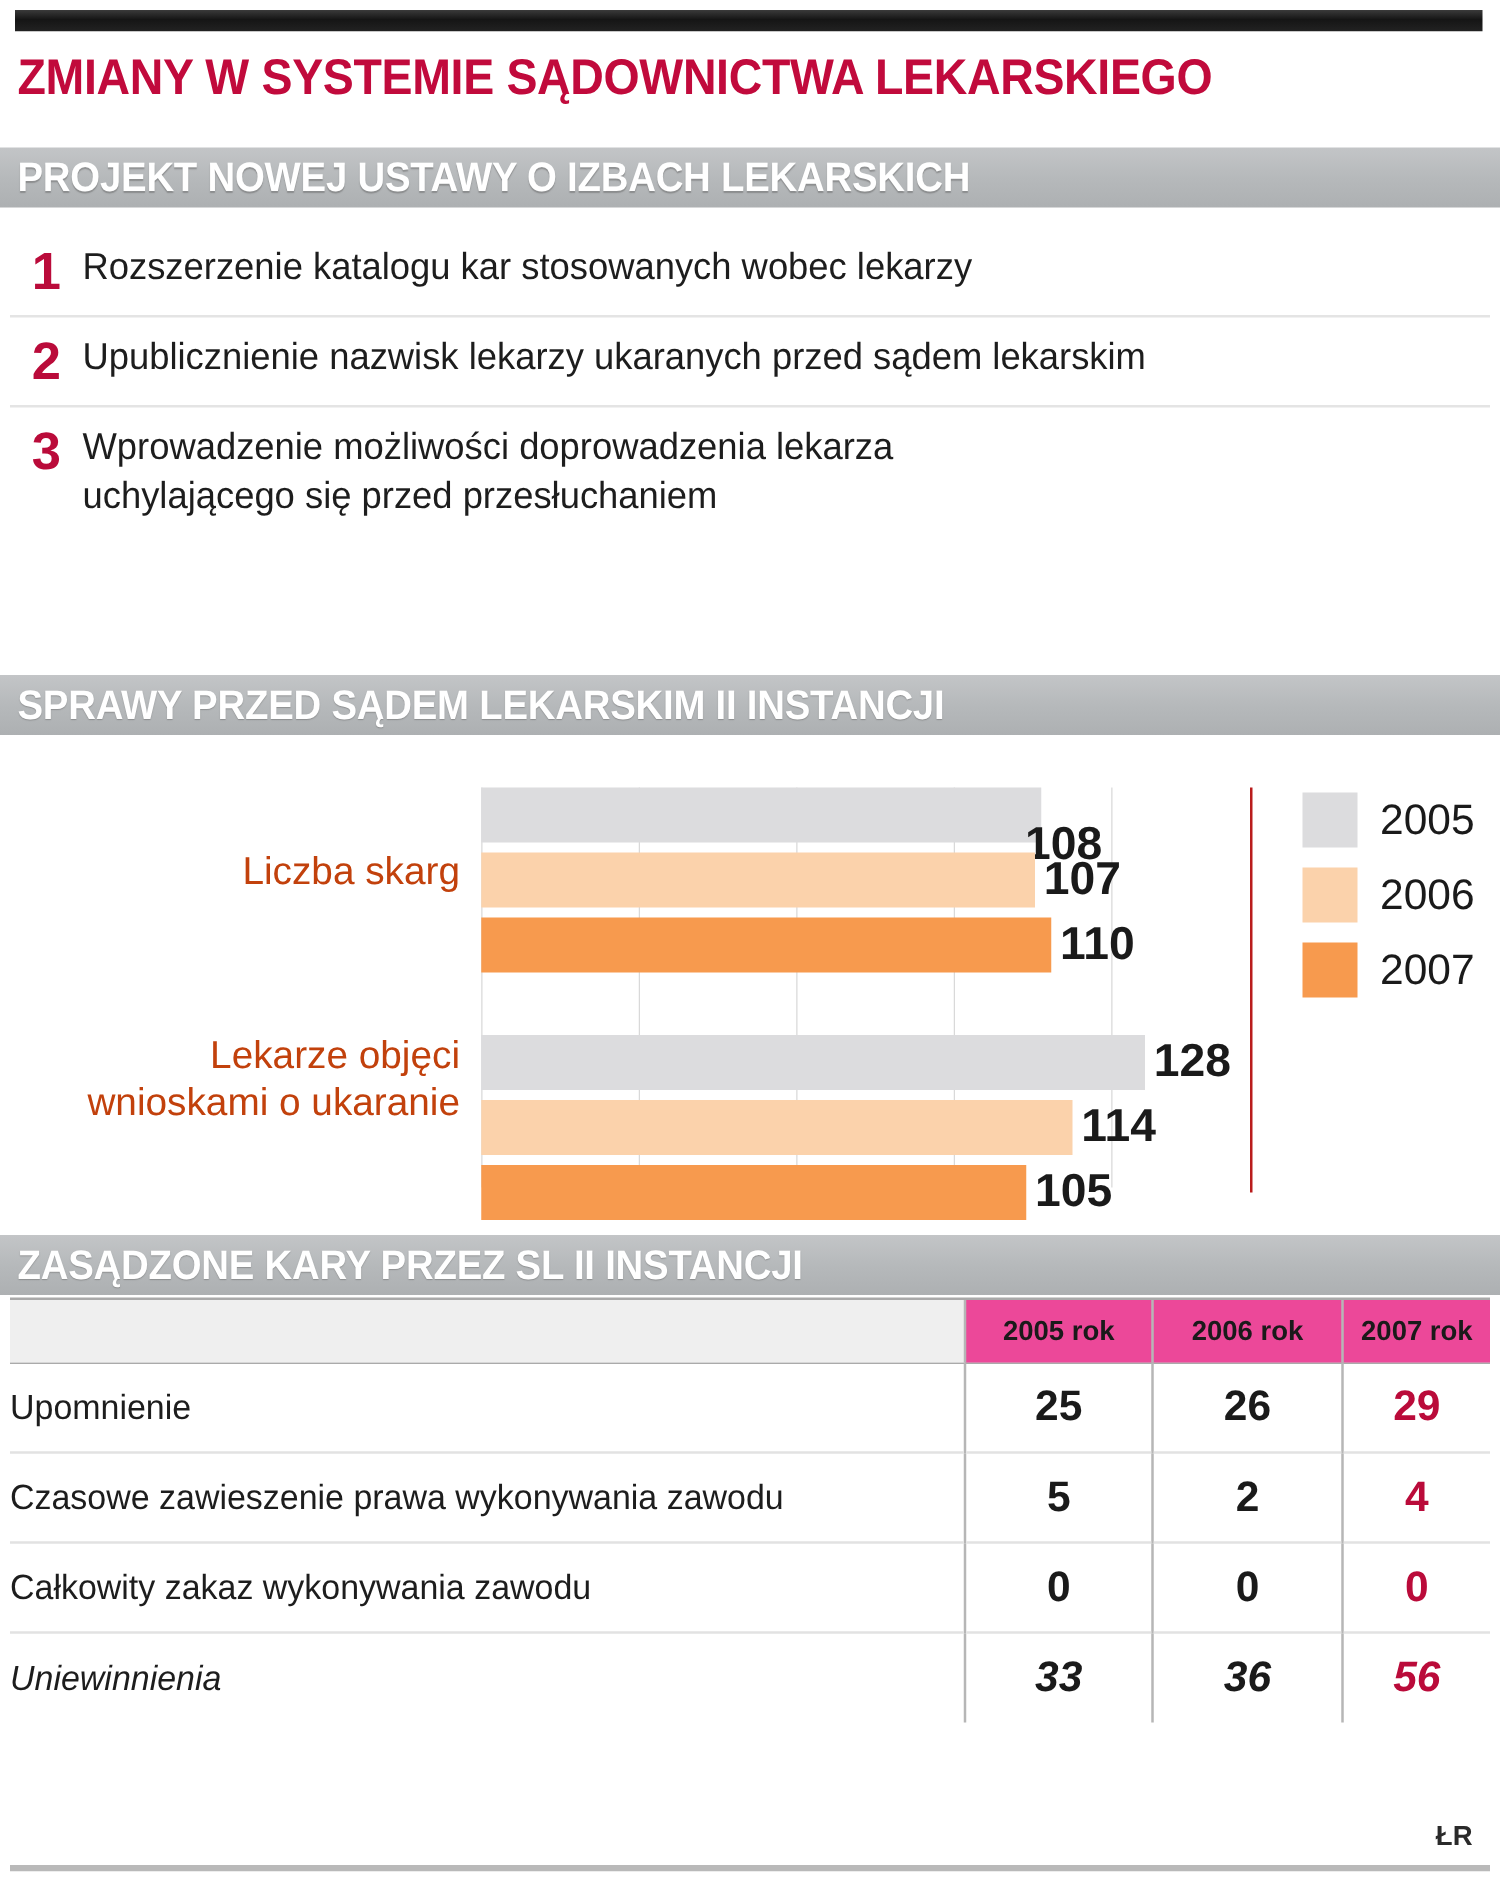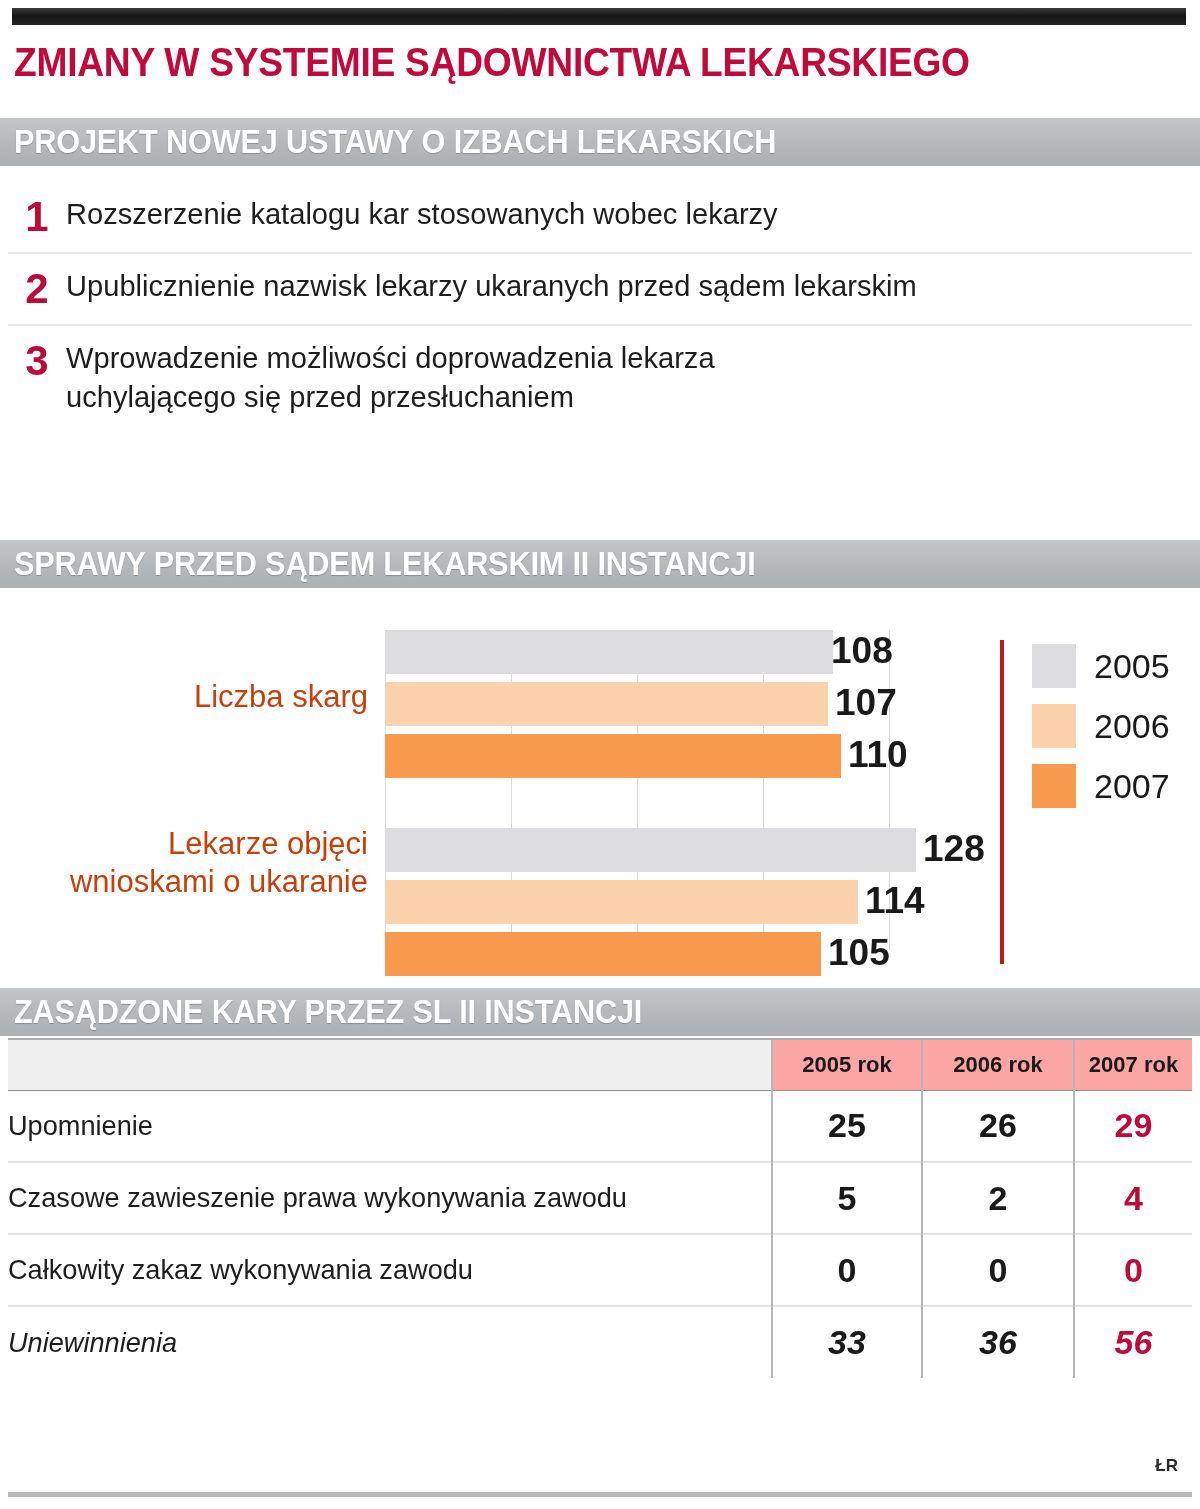--- a/index.html
+++ b/index.html
@@ -155,25 +155,25 @@
   .cat-wrap {
     position: absolute;
     left: 0;
     width: 368px;
   }
 
   
   .legend {
     position: absolute;
     left: 1000px;
-    top: 40px;
+    top: 30px;
     width: 200px;
     height: 324px;
-    border-left: 4px solid #b91c1c;
-    padding-left: 28px;
+    border-left: 2px solid #b91c1c;
+    padding-left: 40px;
     box-sizing: border-box;
   }
   .legend-item {
     display: flex;
     align-items: center;
     height: 52px;
     margin-bottom: 8px;
   }
   .legend-swatch {
     width: 44px;
@@ -210,21 +210,21 @@
   }
   thead th.th-blank {
     background: #efefef;
   }
   thead th.th-year {
     font-size: 22px;
     font-weight: bold;
     color: #1a1a1a;
     text-align: center;
     border-left: 2px solid #b6b6b6;
-    background: #fca5a5;
+    background: #ec4899;
   }
   tbody tr {
     height: 72px;
     border-bottom: 2px solid #e2e2e2;
   }
   tbody tr:last-child { border-bottom: none; font-style: italic; }
   td.cell-label {
     font-size: 28px;
     color: #1d1d1d;
     padding-left: 8px;
@@ -255,21 +255,21 @@
     top: 1089px;
     width: 1184px;
     height: 2px;
     background: #8f8f8f;
   }
 
   .credit {
     position: absolute;
     right: 22px;
     top: 1456px;
-    font-size: 17px;
+    font-size: 22px;
     font-weight: bold;
     color: #2a2a2a;
   }
   .bottom-rule {
     position: absolute;
     left: 8px;
     top: 1492px;
     width: 1184px;
     height: 5px;
     background: #b9b9b9;
@@ -318,21 +318,21 @@
 
   <div class="chart-plot">
     <div class="gridline" style="left:0px;"></div>
     <div class="gridline" style="left:126px;"></div>
     <div class="gridline" style="left:252px;"></div>
     <div class="gridline" style="left:378px;"></div>
     <div class="gridline" style="left:504px;"></div>
 
     <div class="bar-row" style="top:0px; width:560px;">
       <div class="bar" style="width:448px; background:#dcdcde;"></div>
-      <div class="bar-val" style="left:439px;">108</div>
+      <div class="bar-val" style="left:428px;margin-top:24px;">108</div>
     </div>
     <div class="bar-row" style="top:52px; width:560px;">
       <div class="bar" style="width:443px; background:#fbd2ab;"></div>
       <div class="bar-val" style="left:443px;">107</div>
     </div>
     <div class="bar-row" style="top:104px; width:560px;">
       <div class="bar" style="width:456px; background:#f79a4e;"></div>
       <div class="bar-val" style="left:456px;">110</div>
     </div>
 

